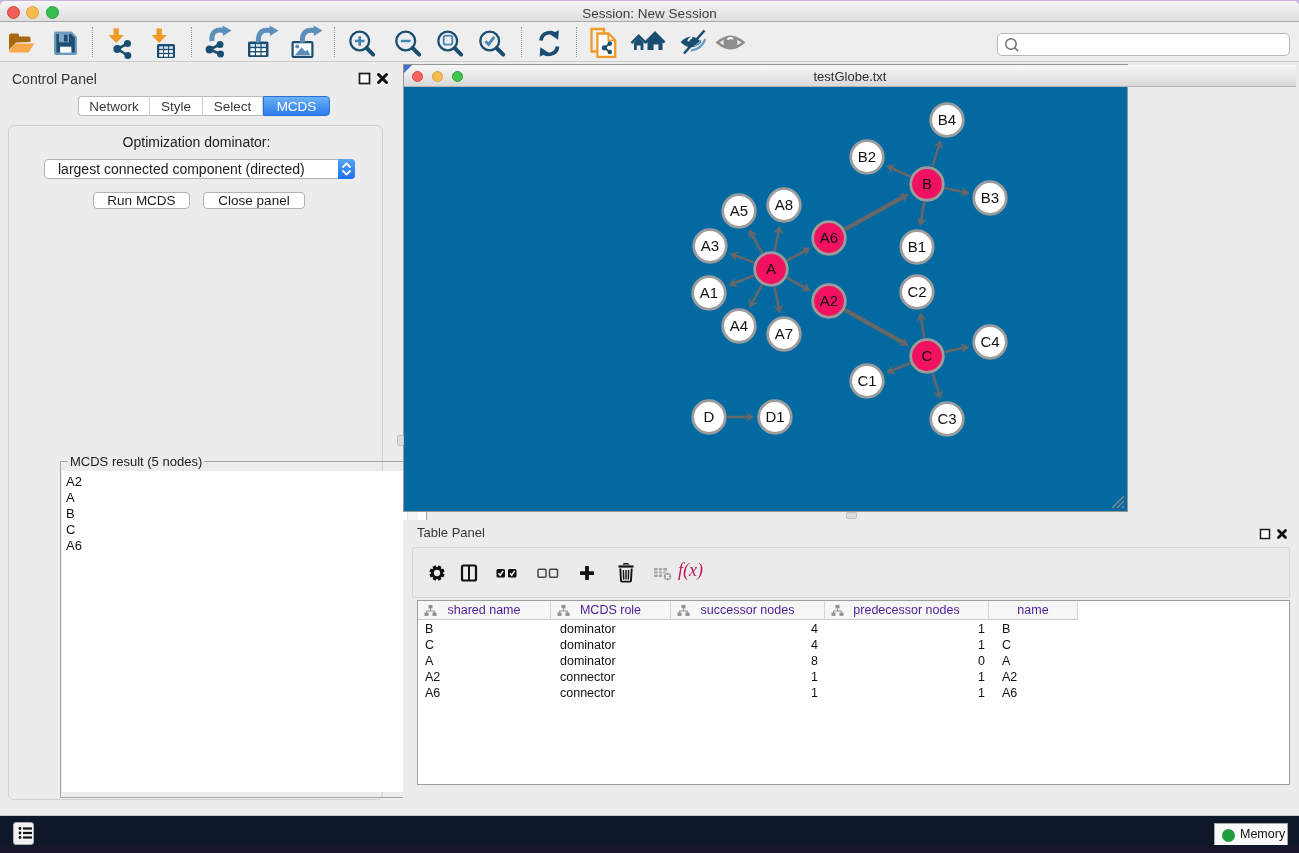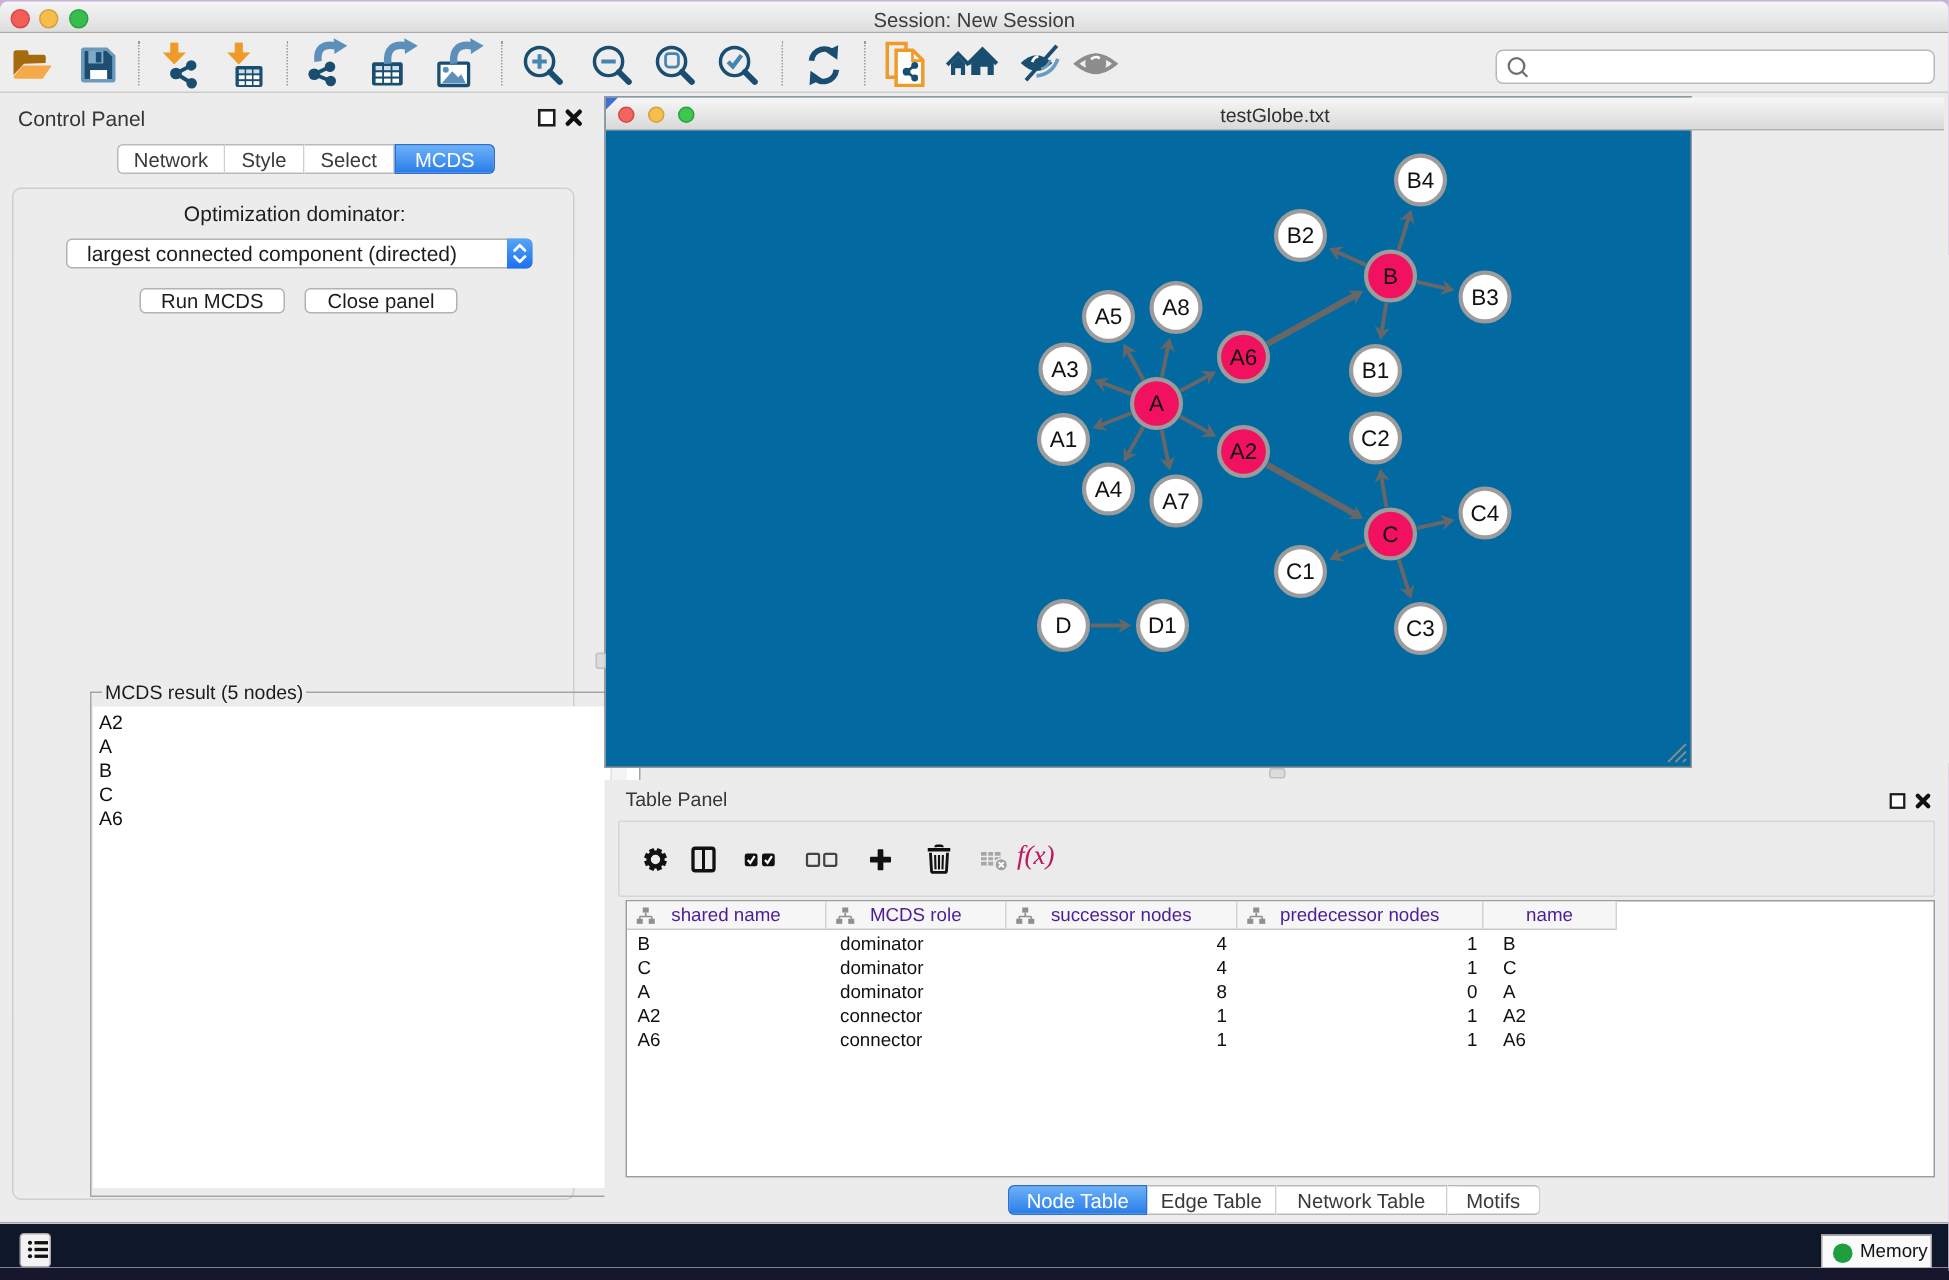--- a/index.html
+++ b/index.html
@@ -493,26 +493,20 @@
           </div>
 <div class="trow" style="top:64px">
 <span style="left:7px">A6</span>
             <span style="left:142px">connector</span>
 <span style="left:340px;width:60px;text-align:right">1</span>
 <span style="left:507px;width:60px;text-align:right">1</span>
 <span style="left:584px">A6</span>
           </div>
       </div>
     </div>
-    <div id="btabs">
-      <div class="tab active" style="width:93px">Node Table</div>
-      <div class="tab" style="width:86px">Edge Table</div>
-      <div class="tab" style="width:114px">Network Table</div>
-      <div class="tab" style="width:62px">Motifs</div>
-    </div>
   </div>
 
   <div id="statusbar">
     <div id="sb-btn">
       <svg width="22" height="18" style="position:absolute;left:1px;top:1px">
         <circle cx="5" cy="4.5" r="1.4" fill="#111"></circle>
           <rect x="8" y="3.4" width="9" height="2.2" fill="#111"></rect>
         <circle cx="5" cy="9" r="1.4" fill="#111"></circle>
           <rect x="8" y="7.9" width="9" height="2.2" fill="#111"></rect>
         <circle cx="5" cy="13.5" r="1.4" fill="#111"></circle>

